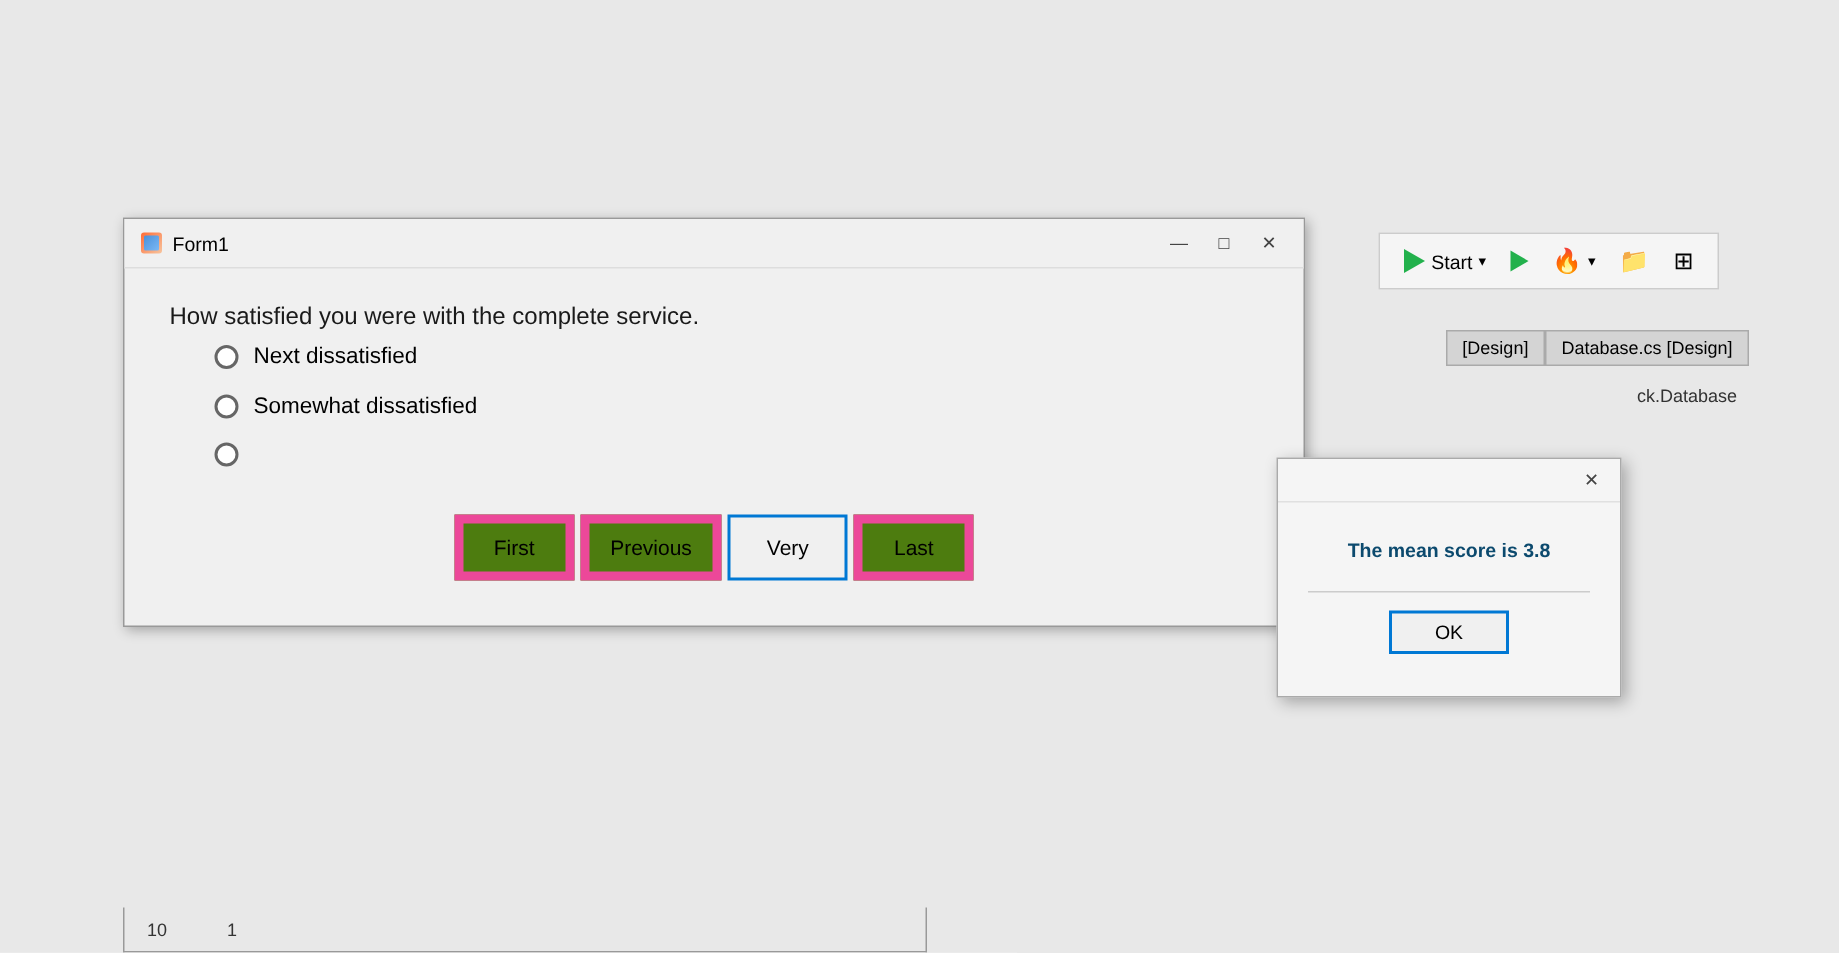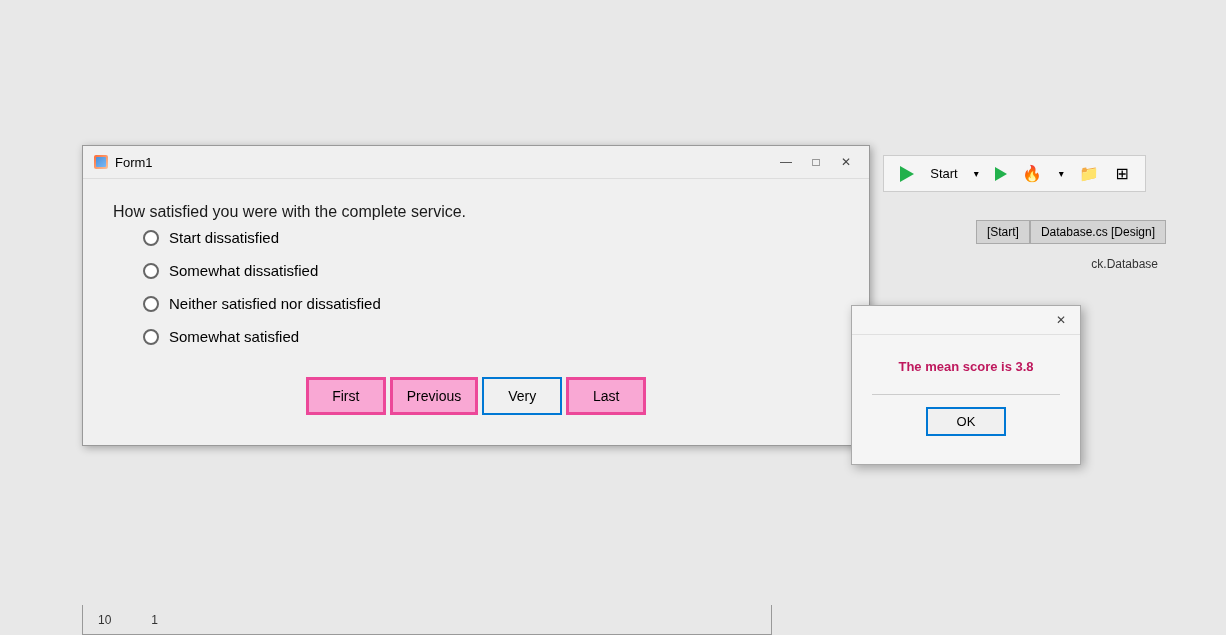--- a/index.html
+++ b/index.html
@@ -36,21 +36,21 @@
       align-items: center;
       gap: 8px;
       background: #f5f5f5;
       padding: 6px 12px;
       border: 1px solid #ccc;
     }
 
     .toolbar-btn {
       display: flex;
       align-items: center;
-      gap: 16px;
+      gap: 4px;
       cursor: pointer;
       font-size: 13px;
       background: none;
       border: none;
       padding: 2px 4px;
     }
 
     .play-icon {
       width: 0;
       height: 0;
@@ -208,22 +208,22 @@
 
     .button-row {
       display: flex;
       justify-content: center;
       gap: 4px;
     }
 
     .nav-btn {
       min-width: 80px;
       padding: 8px 14px;
-      background: #f9a8d4;
-      border: 3px solid #ec4899;
+      background: #4d7c0f;
+      border: 6px solid #ec4899;
       cursor: pointer;
       font-size: 14px;
       font-family: inherit;
     }
 
     .nav-btn.active {
       border: 2px solid #0078d4;
       background: #f0f0f0;
     }
 
@@ -247,21 +247,21 @@
     }
 
     .dialog-content {
       padding: 24px 20px 16px 20px;
       text-align: center;
     }
 
     .dialog-message {
       font-size: 13px;
       font-weight: bold;
-      color: #be185d;
+      color: #0c4a6e;
       margin-bottom: 20px;
     }
 
     .dialog-separator {
       height: 1px;
       background: #ccc;
       margin: 0 0 12px 0;
     }
 
     .dialog-btn-row {
@@ -278,21 +278,21 @@
       cursor: pointer;
       font-size: 13px;
       font-family: Liberation Sans, sans-serif;
     }
 
     
     .bottom-bar {
       position: absolute;
       bottom: 0;
       left: 82px;
-      width: 690px;
+      width: 536px;
       height: 30px;
       background: #e8e8e8;
       border: 1px solid #999;
       border-top: none;
       display: flex;
       align-items: center;
       padding: 0 15px;
       font-size: 12px;
       color: #333;
       gap: 40px;
@@ -318,21 +318,21 @@
   </button>
   <button class="toolbar-btn">
     <span style="font-size:16px;">📁</span>
   </button>
   <button class="toolbar-btn">
     <span style="font-size:16px;">⊞</span>
   </button>
 </div>
 
 <div class="ide-tabs">
-  <div class="ide-tab">[Start]</div>
+  <div class="ide-tab">[Design]</div>
   <div class="ide-tab">Database.cs [Design]</div>
 </div>
 
 <div class="ide-breadcrumb">ck.Database</div>
 
 <div class="form1-window">
   <div class="window-titlebar">
     <div class="titlebar-left">
       <span class="app-icon">
         <span class="app-icon-inner"></span>
@@ -351,33 +351,28 @@
       </button>
     </div>
   </div>
 
   <div class="window-content">
     <div class="question-text">How satisfied you were with the complete service.</div>
 
     <div class="radio-group">
       <label class="radio-option">
         <span class="radio-circle"></span>
-        <span>Start dissatisfied</span>
+        <span>Next dissatisfied</span>
       </label>
       <label class="radio-option">
         <span class="radio-circle"></span>
         <span>Somewhat dissatisfied</span>
       </label>
       <label class="radio-option">
         <span class="radio-circle"></span>
-        <span>Neither satisfied nor dissatisfied</span>
-      </label>
-      <label class="radio-option">
-        <span class="radio-circle"></span>
-        <span>Somewhat satisfied</span>
       </label>
     </div>
 
     <div class="button-row">
       <button class="nav-btn">First</button>
       <button class="nav-btn">Previous</button>
       <button class="nav-btn active">Very</button>
       <button class="nav-btn">Last</button>
     </div>
   </div>

